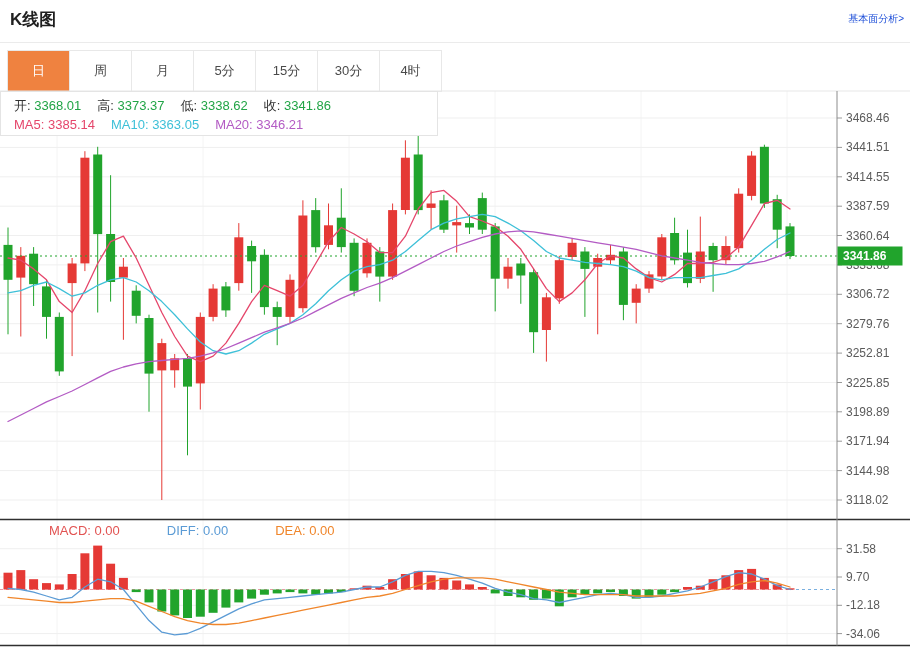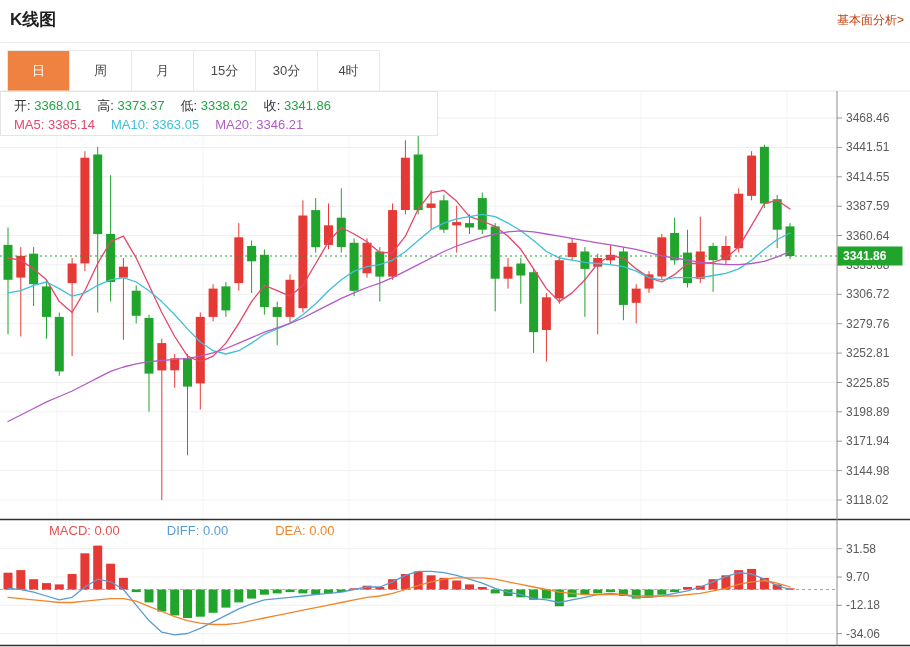--- a/index.html
+++ b/index.html
@@ -1,19 +1,19 @@
 <!DOCTYPE html>
 <html><head>
 <meta charset="utf-8">
 <style>
   html,body{margin:0;padding:0;}
   body{width:910px;height:647px;position:relative;background:#fff;overflow:hidden;
        font-family:"Liberation Sans","DejaVu Sans",sans-serif;}
   .header-title{position:absolute;left:10px;top:8px;font-size:17px;font-weight:bold;color:#1f1f1f;}
-  .header-link{position:absolute;right:6px;top:12px;font-size:12px;color:#c2410c;cursor:pointer;}
+  .header-link{position:absolute;right:6px;top:12px;font-size:10px;color:#1d4ed8;cursor:pointer;}
   .header-divider{position:absolute;left:0;top:42px;width:910px;height:1px;background:#ebebeb;}
   .tabbar{position:absolute;left:7px;top:50px;display:flex;border:1px solid #e8e8e8;background:#fff;}
   .tab{width:61px;height:40px;line-height:40px;text-align:center;font-size:13px;color:#4a4a4a;
        border-left:1px solid #e8e8e8;background:#fff;cursor:pointer;}
   .tab:first-child{border-left:none;}
   .tab.active{color:#fff;}
   #chart-svg{position:absolute;left:0;top:0;}
   .legend-box{position:absolute;left:0;top:91px;width:438px;height:45px;border:1px solid #e4e4e4;
        background:#fff;box-sizing:border-box;font-size:13px;z-index:5;}
   .legend-row{position:absolute;left:13px;white-space:nowrap;}
@@ -28,20 +28,21 @@
 <body>
 
 <div class="header-title">K线图</div>
 <div class="header-link">基本面分析&gt;</div>
 <div class="header-divider"></div>
 
 <div class="tabbar">
     <div class="tab active" style="background: rgb(239, 130, 64);">日</div>
     <div class="tab">周</div>
     <div class="tab">月</div>
+    <div class="tab">5分</div>
     <div class="tab">15分</div>
     <div class="tab">30分</div>
     <div class="tab">4时</div>
   </div>
 
 <svg id="chart-svg" width="910" height="647">
     <g>
       <line x1="57" y1="91" x2="57" y2="645.5" stroke="#f4f4f4" stroke-width="1"></line>
       <line x1="203" y1="91" x2="203" y2="645.5" stroke="#f4f4f4" stroke-width="1"></line>
       <line x1="349" y1="91" x2="349" y2="645.5" stroke="#f4f4f4" stroke-width="1"></line>

